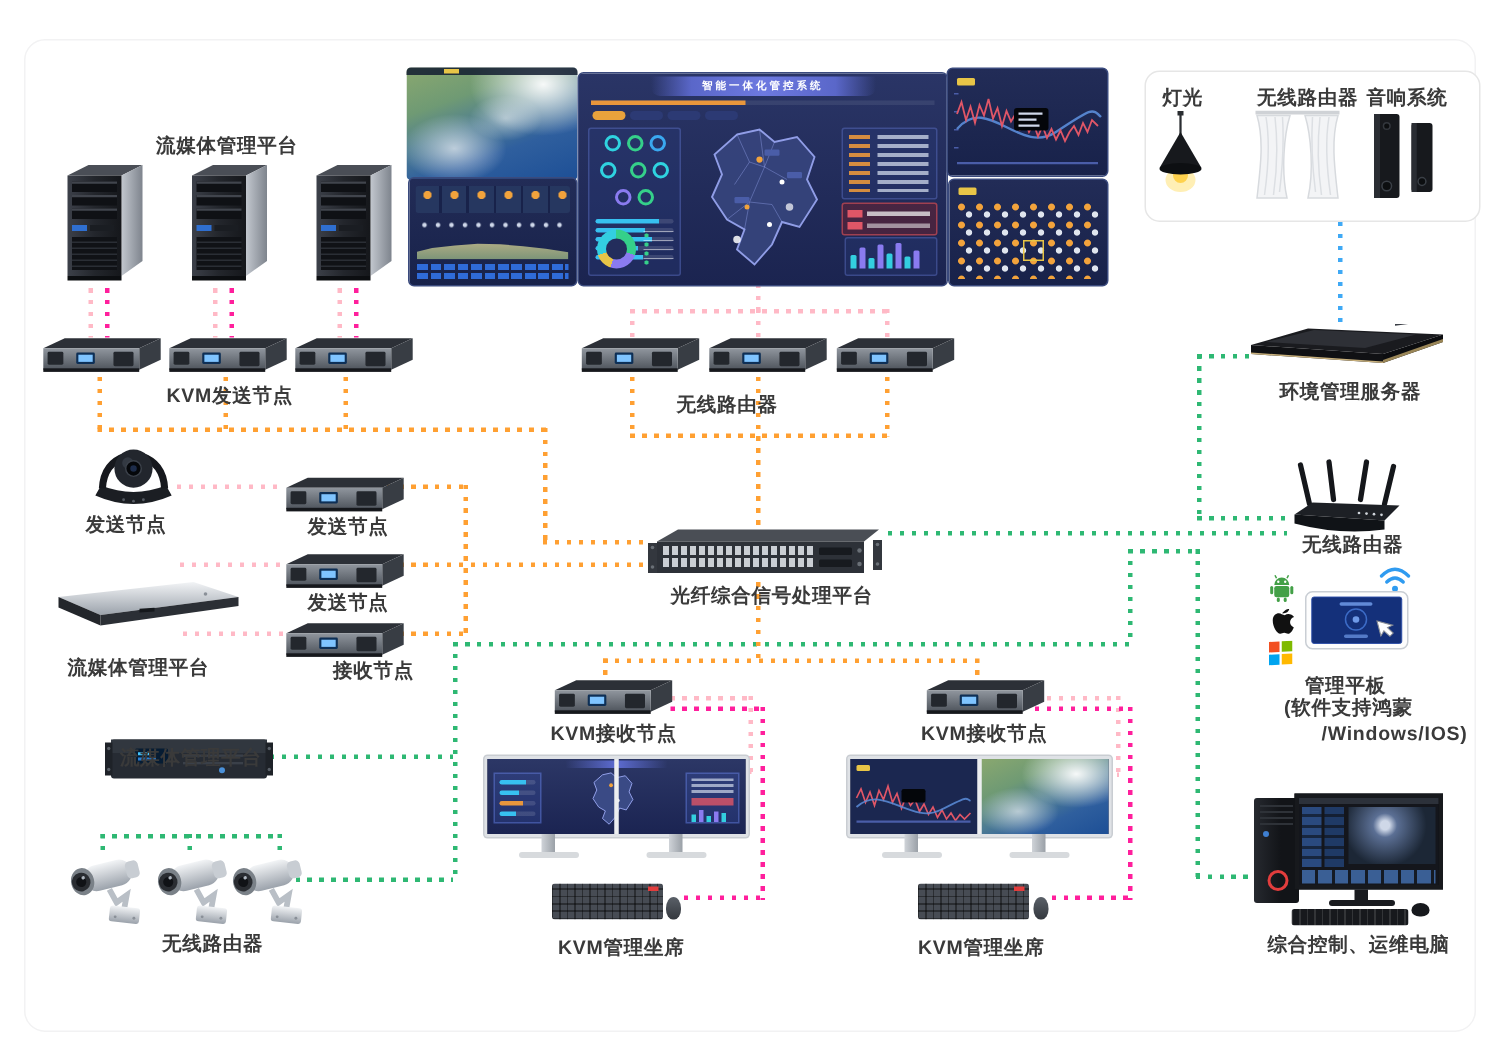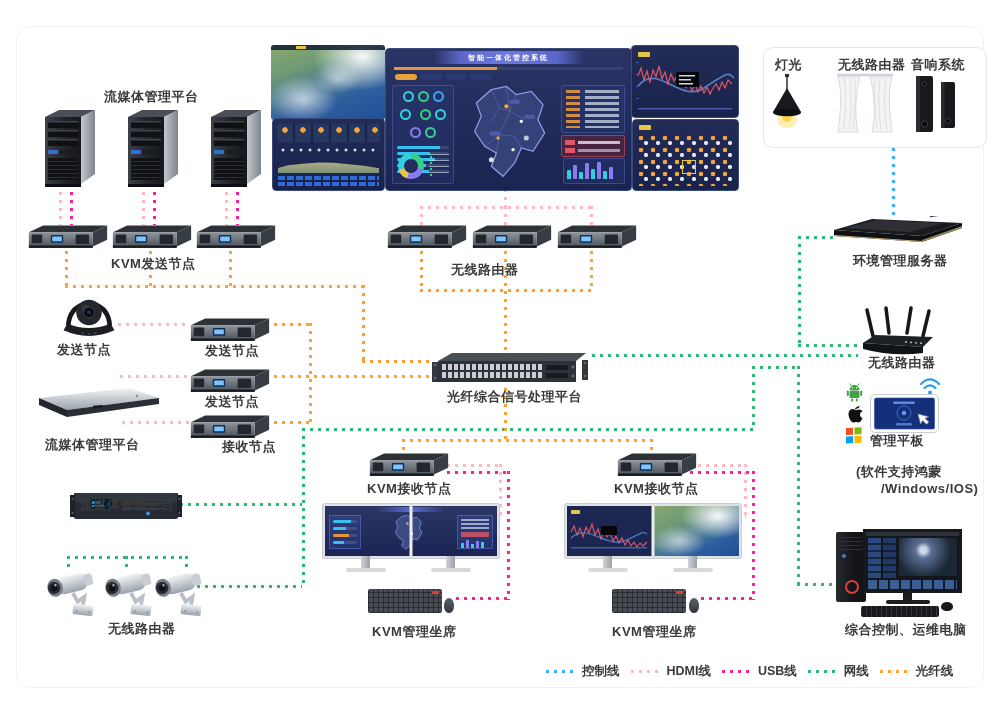--- a/index.html
+++ b/index.html
@@ -516,21 +516,21 @@
   <svg class="dev" style="left:870px;top:394px" width="70" height="40" viewBox="0 0 70 40">
     <rect x="0.5" y="0.5" width="68" height="38" rx="4.5" fill="#fdfdfd" stroke="#c9ced4"></rect>
     <rect x="4.5" y="4" width="60" height="31" rx="1.5" fill="#14307a"></rect>
     <rect x="4.5" y="4" width="60" height="31" rx="1.5" fill="none" stroke="#2a4da8" stroke-width=".6"></rect>
     <circle cx="34" cy="19" r="7" fill="none" stroke="#4a7fe0" opacity=".75"></circle>
     <circle cx="34" cy="19" r="2.2" fill="#6f9ae8"></circle>
     <rect x="23" y="7.5" width="22" height="2.4" rx="1.2" fill="#6f9ae8" opacity=".85"></rect>
     <rect x="26" y="29" width="16" height="2.4" rx="1.2" fill="#6f9ae8" opacity=".7"></rect>
     <path d="M48,20 l2.6,10 2,-3.4 4,3.6 2.2,-2.2 -3.8,-3.6 3.4,-1.6 z" fill="#fff" stroke="#8b8f96" stroke-width=".7"></path>
   </svg>
-  <div class="lbl" style="left:870px;top:432px">管理平板</div>
+  <div class="lbl" style="left:870px;top:448px">管理平板</div>
   <div class="lbl" style="left:856px;top:463px">(软件支持鸿蒙</div>
   <div class="lbl" style="left:881px;top:481px">/Windows/IOS)</div>
 
   <svg class="dev" style="left:70px;top:490px" width="112" height="32" viewBox="0 0 112 32">
     <rect x="4" y="3" width="104" height="26" rx="2" fill="#262b33"></rect>
     <rect x="4" y="3" width="104" height="9" fill="#31373f"></rect>
     <rect x="0" y="5" width="5" height="22" fill="#1e2228"></rect>
       <rect x="107" y="5" width="5" height="22" fill="#1e2228"></rect>
     <circle cx="2.5" cy="9" r="1.1" fill="#5a6068"></circle>
       <circle cx="2.5" cy="23" r="1.1" fill="#5a6068"></circle>
@@ -638,36 +638,14 @@
       <div style="position:absolute;left:33px;top:6px;right:2px;height:38px;background:radial-gradient(circle at 42% 32%,#cfd8e8 3px,#5b6f94 8px,#1c2736 65%)"></div>
       <div style="position:absolute;left:2px;bottom:1px;right:2px;height:9px;background-image:repeating-linear-gradient(90deg,#3a5f95 0 9px,#141a24 9px 11px)"></div>
     </div>
   </div>
   <div class="dev" style="left:903px;top:593px;width:9px;height:8px;background:#1a1c20"></div>
   <div class="dev" style="left:886px;top:600px;width:44px;height:4px;background:#1a1c20;border-radius:2px"></div>
   <div class="dev" style="left:861px;top:606px;width:78px;height:11px;background:#17191d;border-radius:2px;background-image:repeating-linear-gradient(90deg,rgba(255,255,255,.12) 0 1px,transparent 1px 5px)"></div>
   <div class="mouse" style="left:941px;top:602px;width:12px;height:9px;background:#17191d"></div>
   <div class="lbl" style="left:845px;top:621px">综合控制、运维电脑</div>
 
-  <div class="legend">
-    <div class="leg-item">
-      <span class="leg-line" style="--c: #3fa9f5;"></span>
-      <span>控制线</span>
-    </div>
-    <div class="leg-item">
-      <span class="leg-line" style="--c: #ffb9c6;"></span>
-      <span>HDMI线</span>
-    </div>
-    <div class="leg-item">
-      <span class="leg-line" style="--c: #ff1f9c;"></span>
-      <span>USB线</span>
-    </div>
-    <div class="leg-item">
-      <span class="leg-line" style="--c: #2eb873;"></span>
-      <span>网线</span>
-    </div>
-    <div class="leg-item">
-      <span class="leg-line" style="--c: #ffa032;"></span>
-      <span>光纤线</span>
-    </div>
-  </div>
 
 </div>
 
 </body></html>

